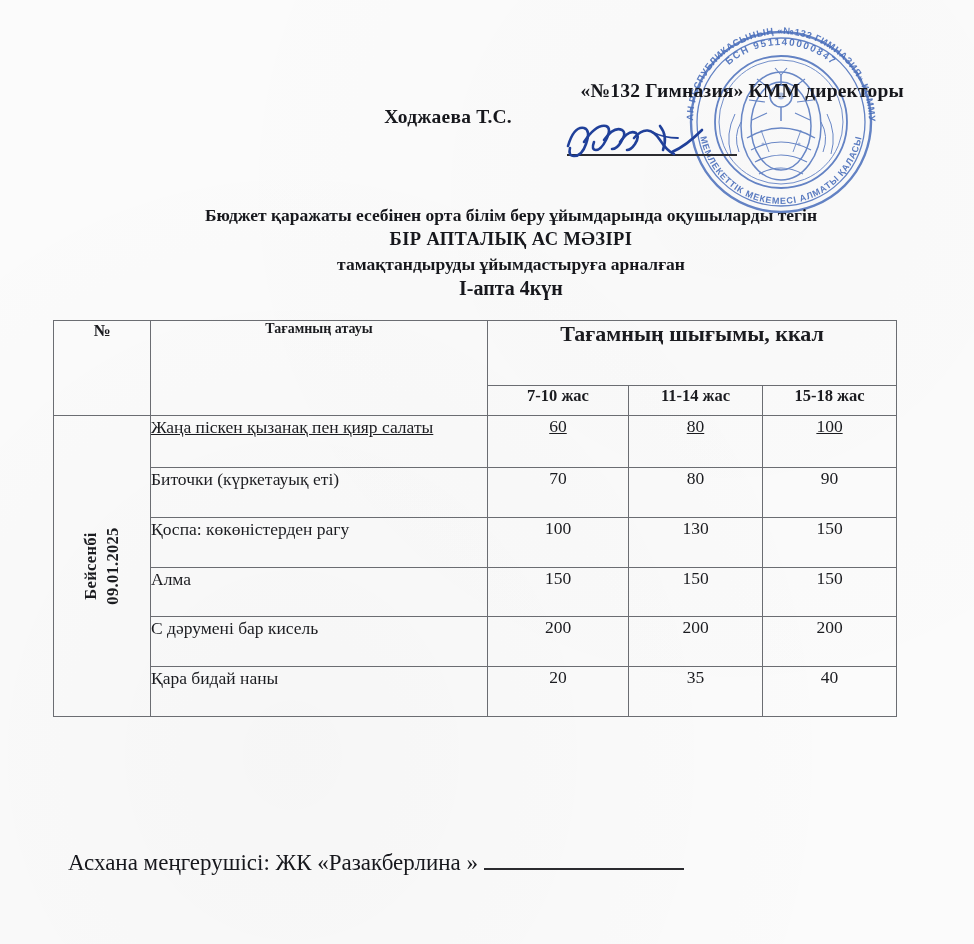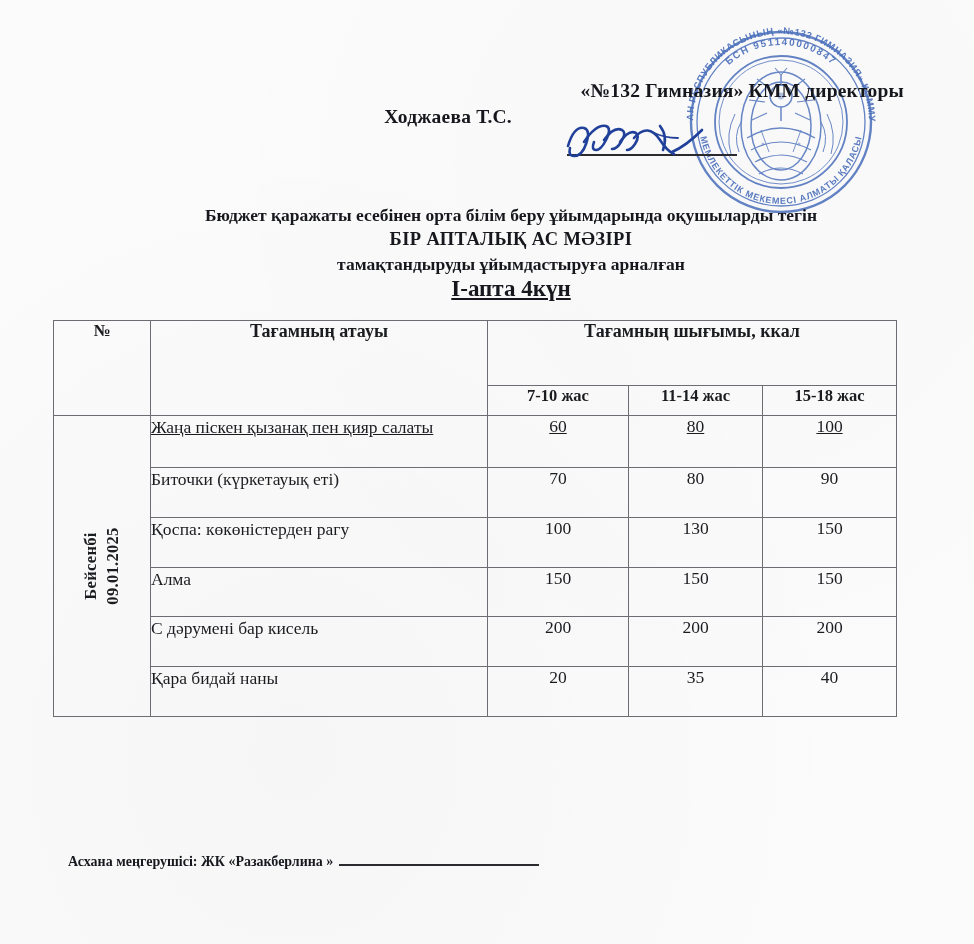--- a/index.html
+++ b/index.html
@@ -90,21 +90,21 @@
   .title-block .t-line {
     display: block;
     font-weight: bold;
     color: #17181d;
     white-space: nowrap;
     padding-left: 48px;
   }
   .t1 { font-size: 17.5px; line-height: 24px; }
   .t2 { font-size: 17.5px; line-height: 24px; }
   .t3 { font-size: 18.5px; line-height: 25px; letter-spacing: 0.4px; }
-  .t4 { font-size: 23px; line-height: 25px; text-decoration: underline; }
+  .t4 { font-size: 20px; line-height: 25px; }
 
   
   .menu-table {
     position: absolute;
     left: 53px;
     top: 320px;
     width: 843px;
     border-collapse: collapse;
     table-layout: fixed;
     background: transparent;
@@ -126,26 +126,26 @@
   .col-age1    { width: 141px; }
   .col-age2    { width: 134px; }
   .col-age3    { width: 134px; }
 
   .th-num {
     font-size: 17px;
     padding-top: 7px;
     height: 93px;
   }
   .th-dish {
-    font-size: 18px;
+    font-size: 14px;
     padding-top: 10px;
     height: 93px;
   }
   .th-kcal {
-    font-size: 18px;
+    font-size: 22px;
     padding-top: 10px;
     height: 64px;
     vertical-align: top;
   }
   .th-age {
     font-size: 16.5px;
     height: 29px;
     vertical-align: middle;
     padding: 2px 0 4px;
   }
@@ -183,22 +183,22 @@
   }
 
   .r-tall  { height: 48px; text-decoration: underline; }
   .r-std   { height: 46px; }
 
   
   .footer {
     position: absolute;
     left: 68px;
     top: 850px;
-    font-weight: bold;
-    font-size: 14px;
+    font-weight: normal;
+    font-size: 23px;
     color: #17181d;
     white-space: nowrap;
     z-index: 4;
   }
   .footer .fline {
     display: inline-block;
     width: 200px;
     border-bottom: 2px solid #2b2b2f;
     height: 14px;
     margin-left: 6px;

